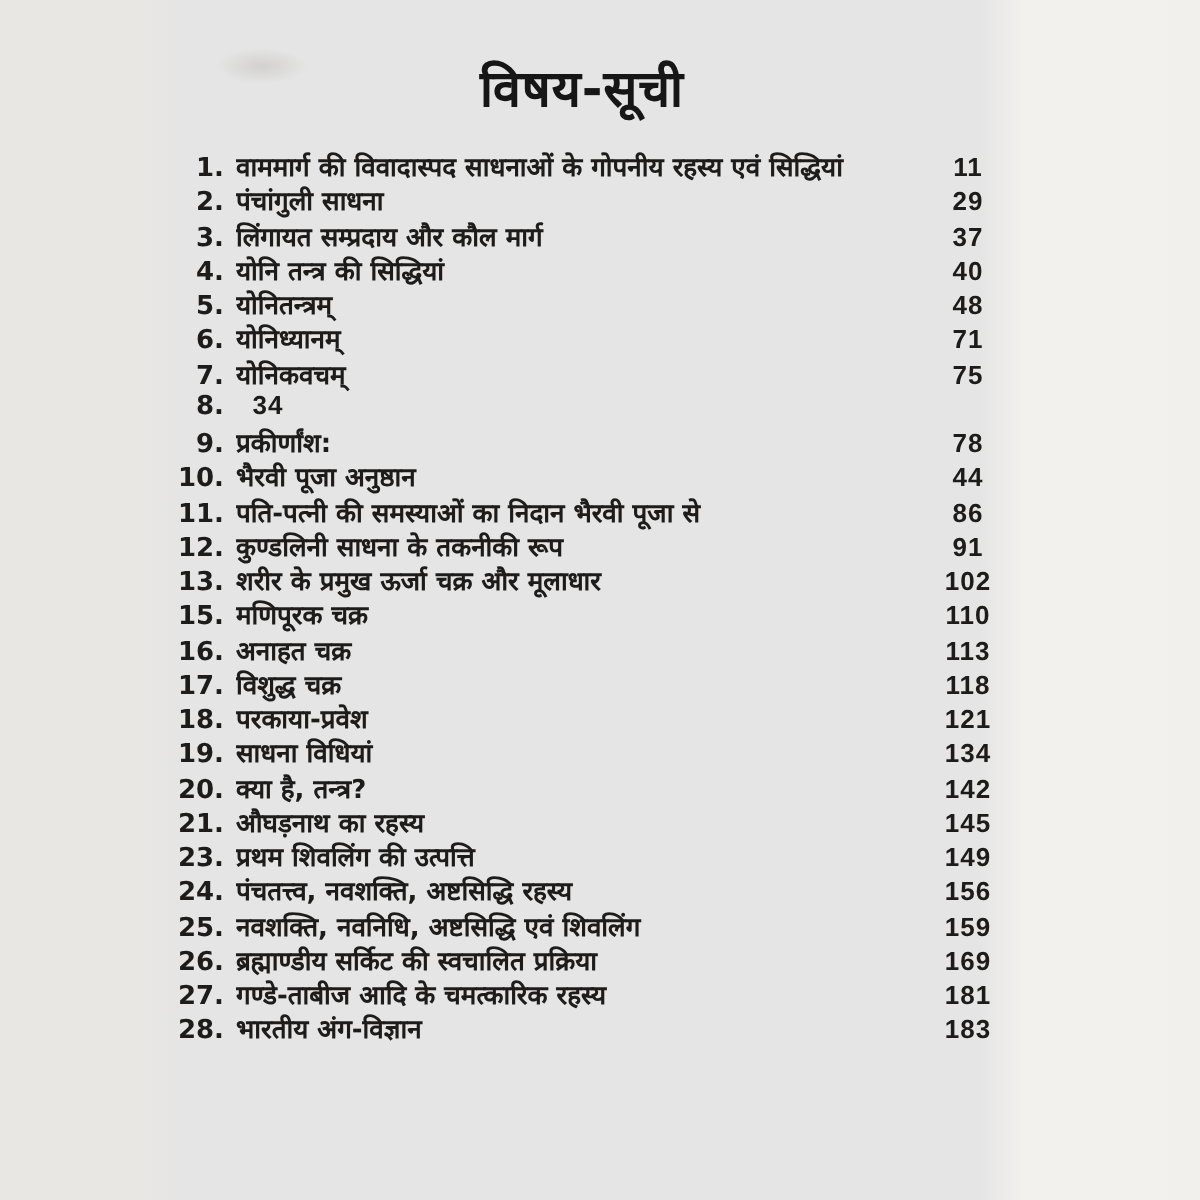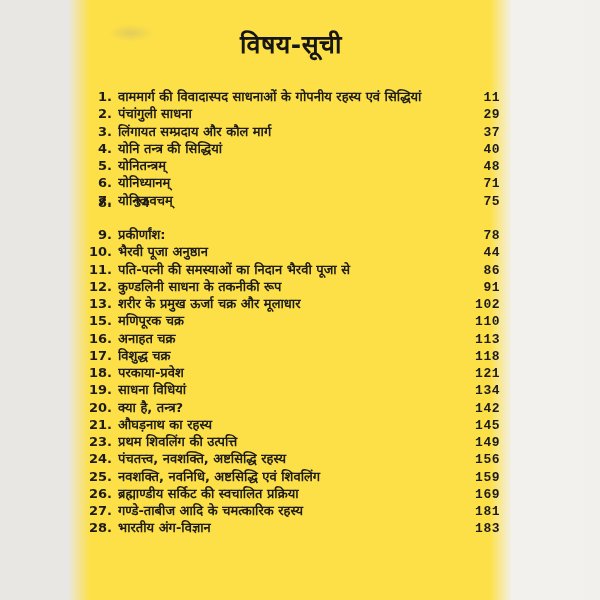--- a/index.html
+++ b/index.html
@@ -5,21 +5,21 @@
   html, body {
     margin: 0;
     padding: 0;
     font-family: "DejaVu Sans", sans-serif;
   }
   .screen {
     position: relative;
     width: 600px;
     height: 600px;
     overflow: hidden;
-    background: #fde047;
+    background: #e5e5e5;
   }
   
   .edge-left {
     position: absolute;
     left: 0; top: 0; bottom: 0;
     width: 90px;
     background: linear-gradient(90deg, #e9e7e4 0px, #e9e7e4 68px, rgba(233,231,228,0) 90px);
     pointer-events: none;
   }
   .edge-right {
@@ -64,27 +64,26 @@
   }
   .row .num {
     flex: none;
     width: 32px;
     text-align: right;
     padding-right: 6px;
   }
   .row .title {
     flex: 1;
     overflow: hidden;
-    margin-top: 13px;
   }
   .row .page {
     flex: none;
     min-width: 32px;
-    text-align: right;
-    font-family: Liberation Mono, monospace;
+    text-align: center;
+    font-family: Liberation Sans, sans-serif;
     letter-spacing: 0.5px;
   }
 </style>
 </head>
 <body>
 
 <div class="screen">
   <div class="edge-left"></div>
   <div class="edge-right"></div>
   <div class="smudge"></div>

